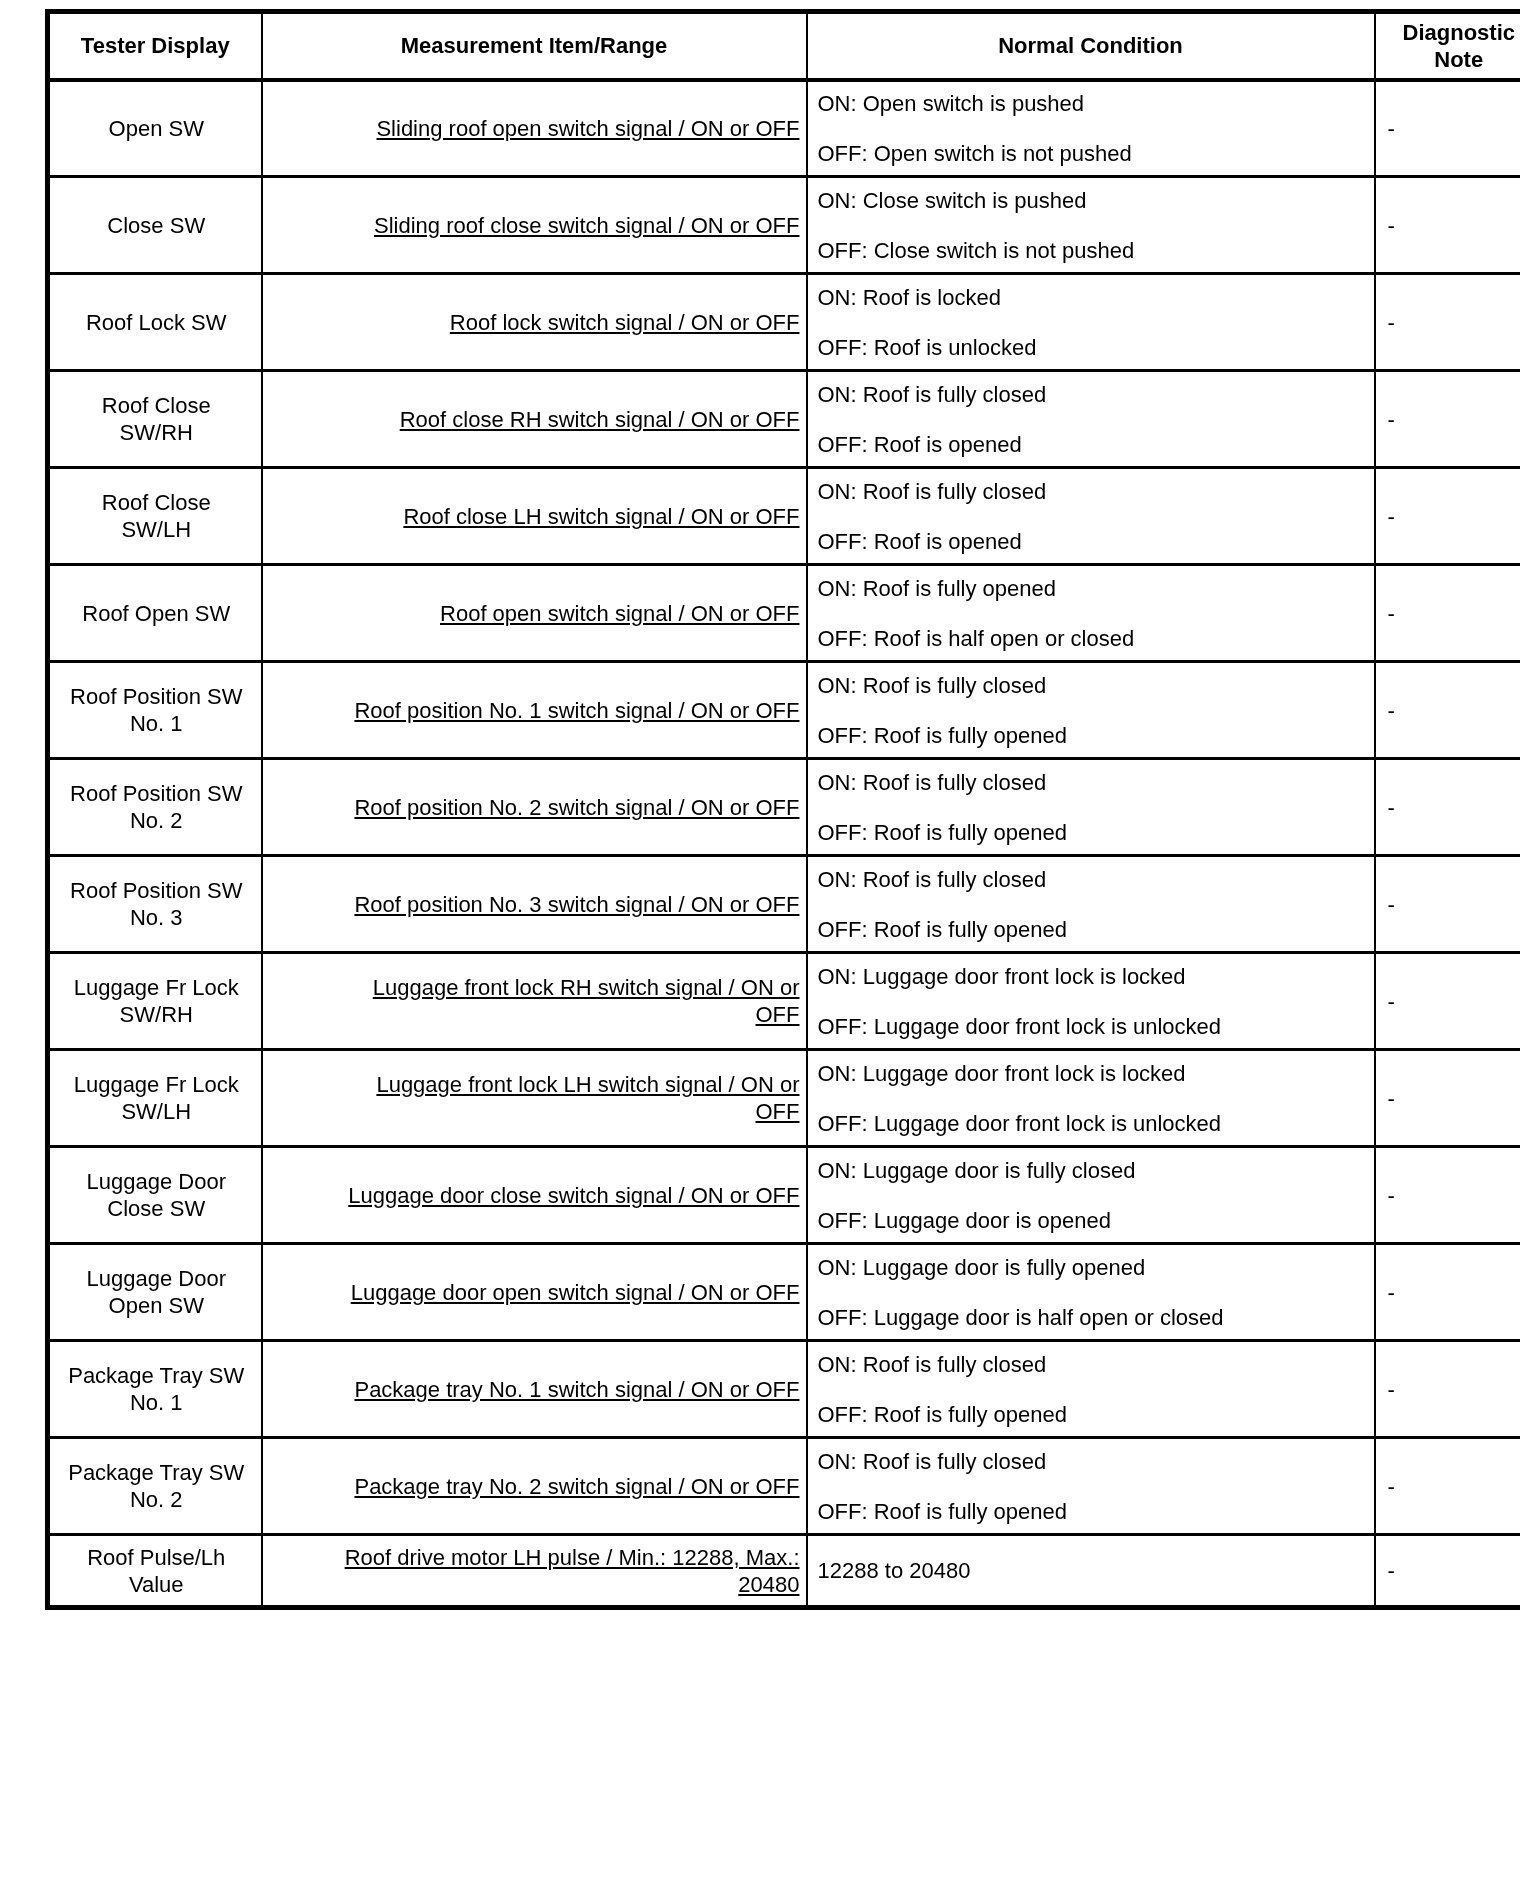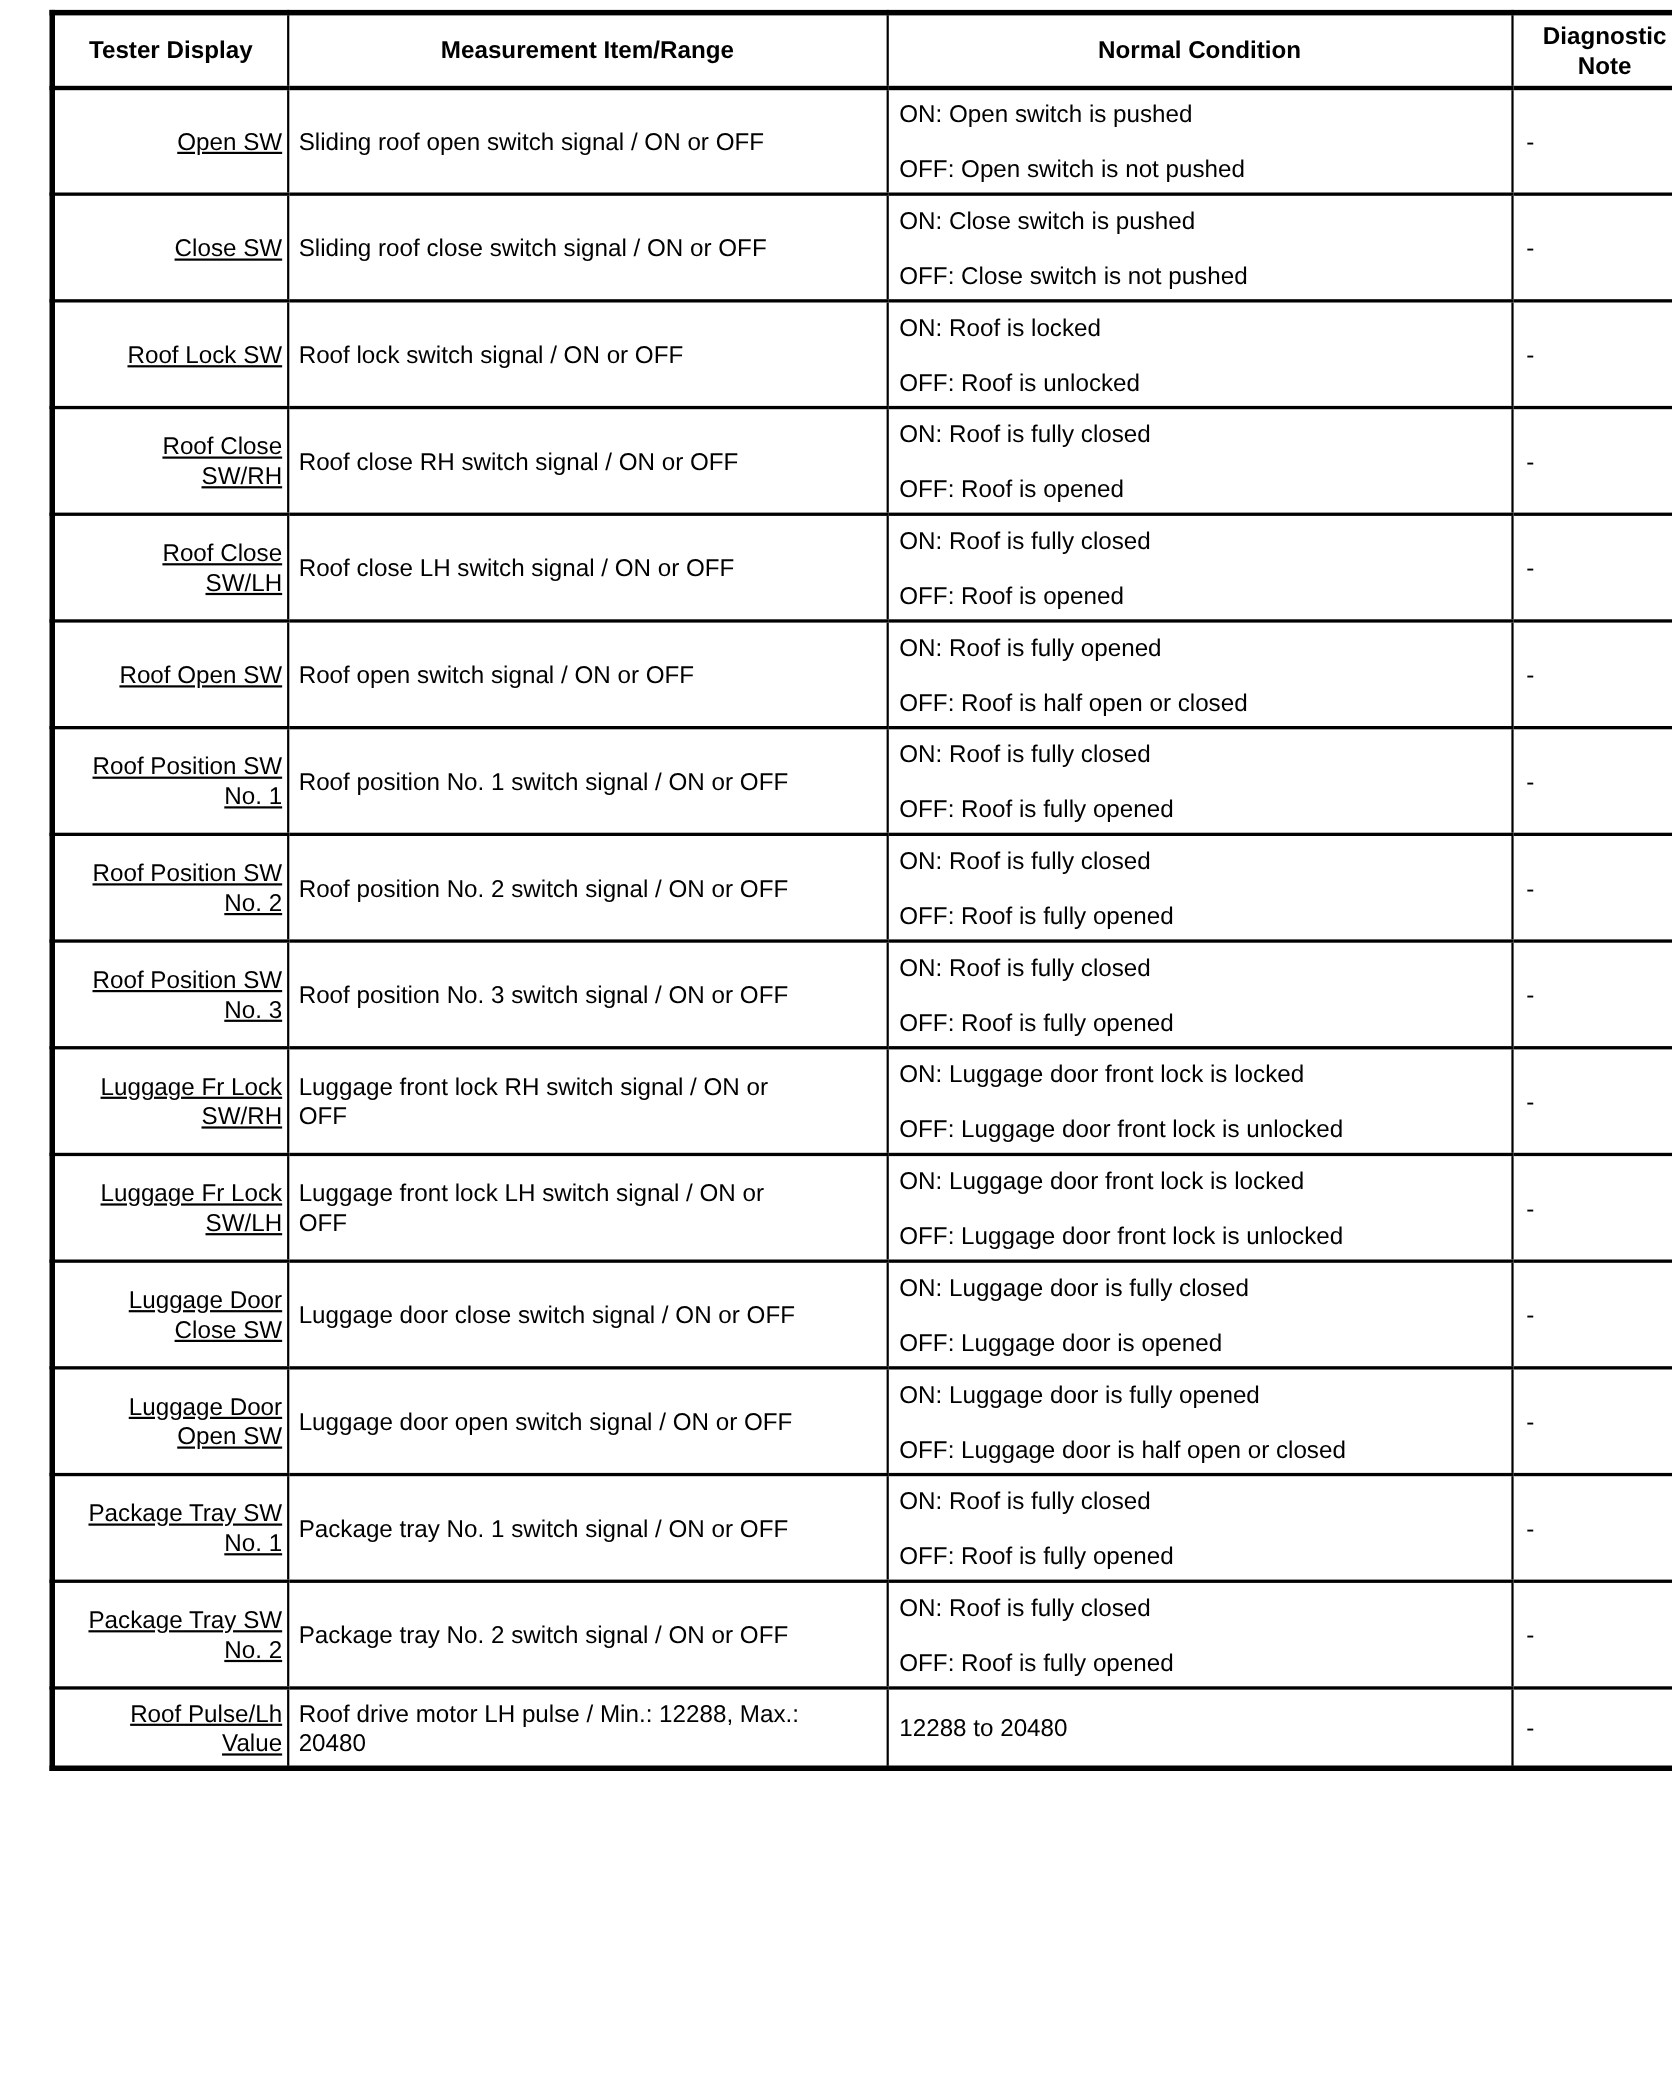--- a/index.html
+++ b/index.html
@@ -34,27 +34,27 @@
     font-weight: bold;
     text-align: center;
     padding: 2px 6px;
     border-bottom-width: 4px;
   }
   tbody tr { height: 97px; }
   tbody tr.single { height: 73px; }
   td.c1 {
     padding: 4px 4px 4px 6px;
     white-space: pre-line;
-    text-align: right;
-    text-decoration: underline;
+    text-align: center;
   }
   td.c2 {
     padding: 4px 6px 4px 9px;
     white-space: pre-line;
-    text-align: left;
+    text-align: right;
+    text-decoration: underline;
   }
   td.c3 {
     padding: 6px 6px 6px 10px;
     text-align: left;
   }
   td.c3 .cond-line + .cond-line {
     margin-top: 23px;
   }
   td.c4 {
     padding: 4px 6px 4px 12px;

